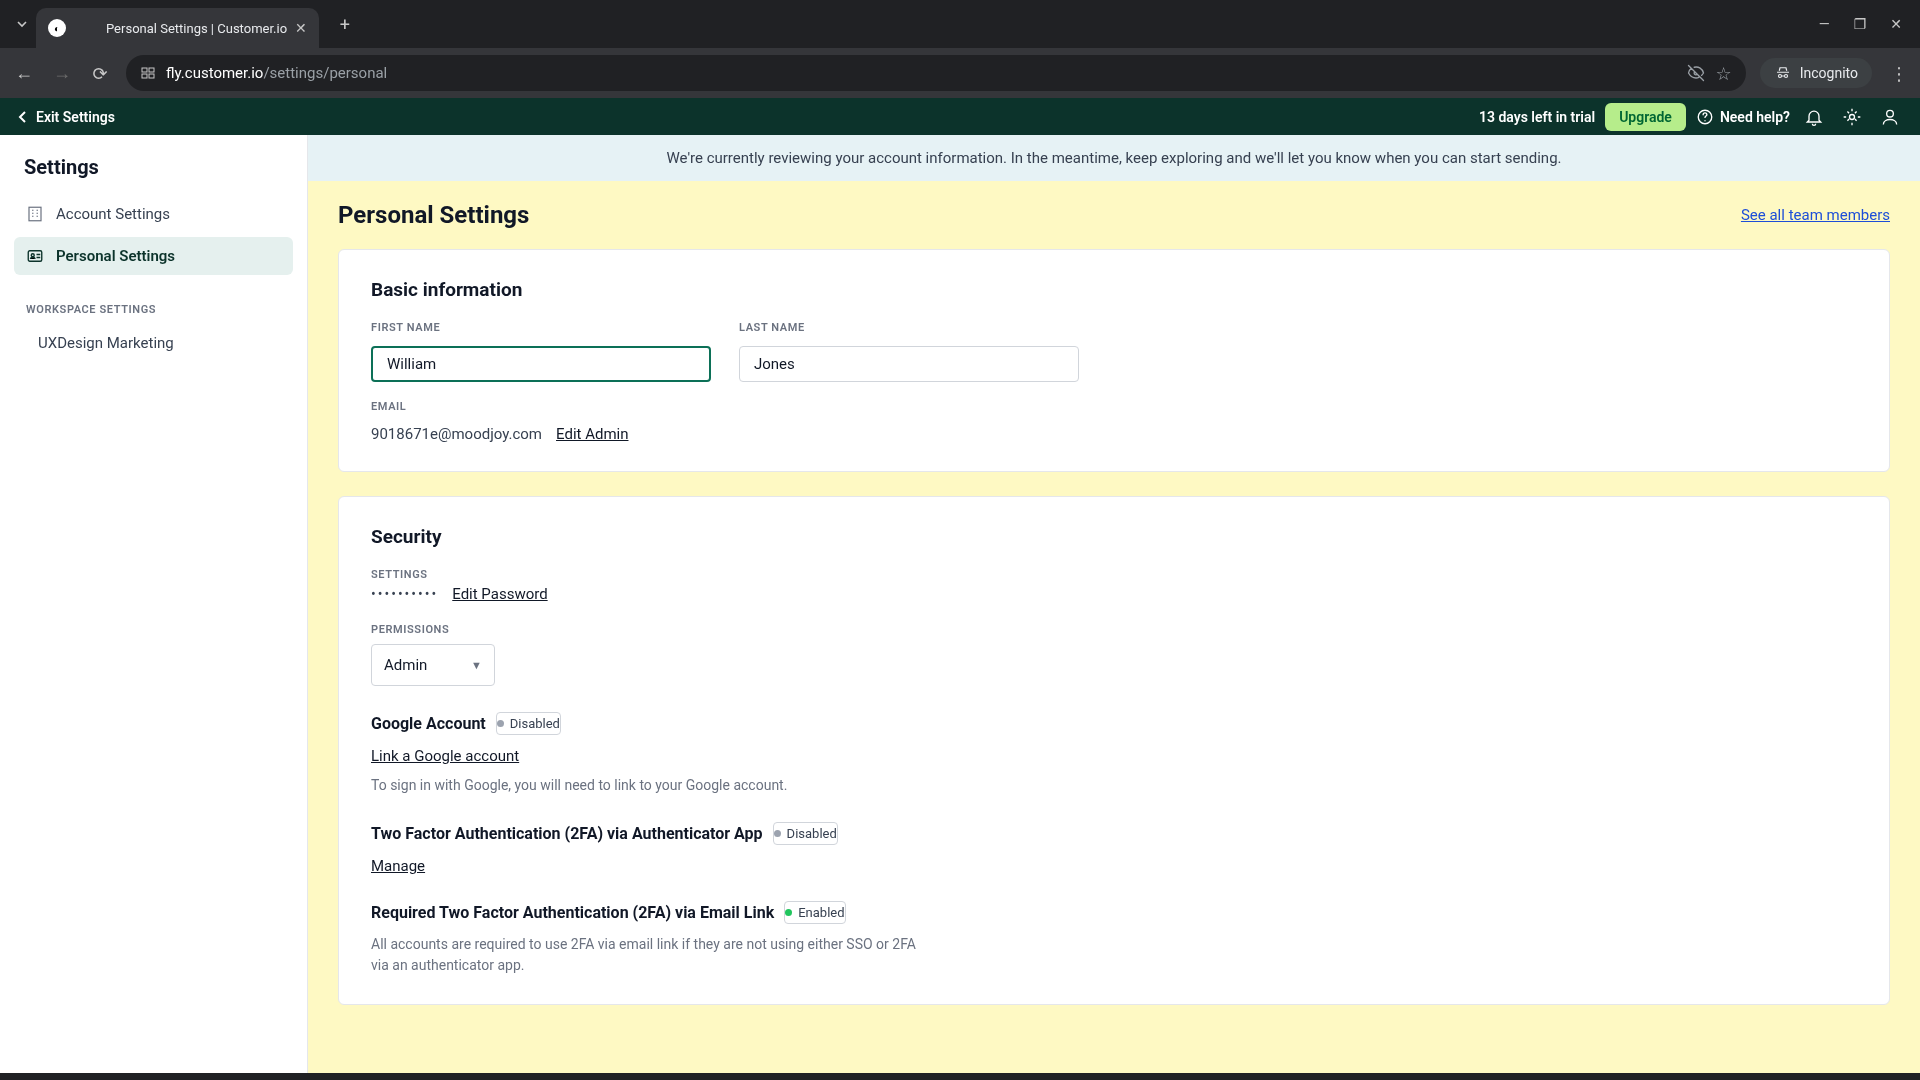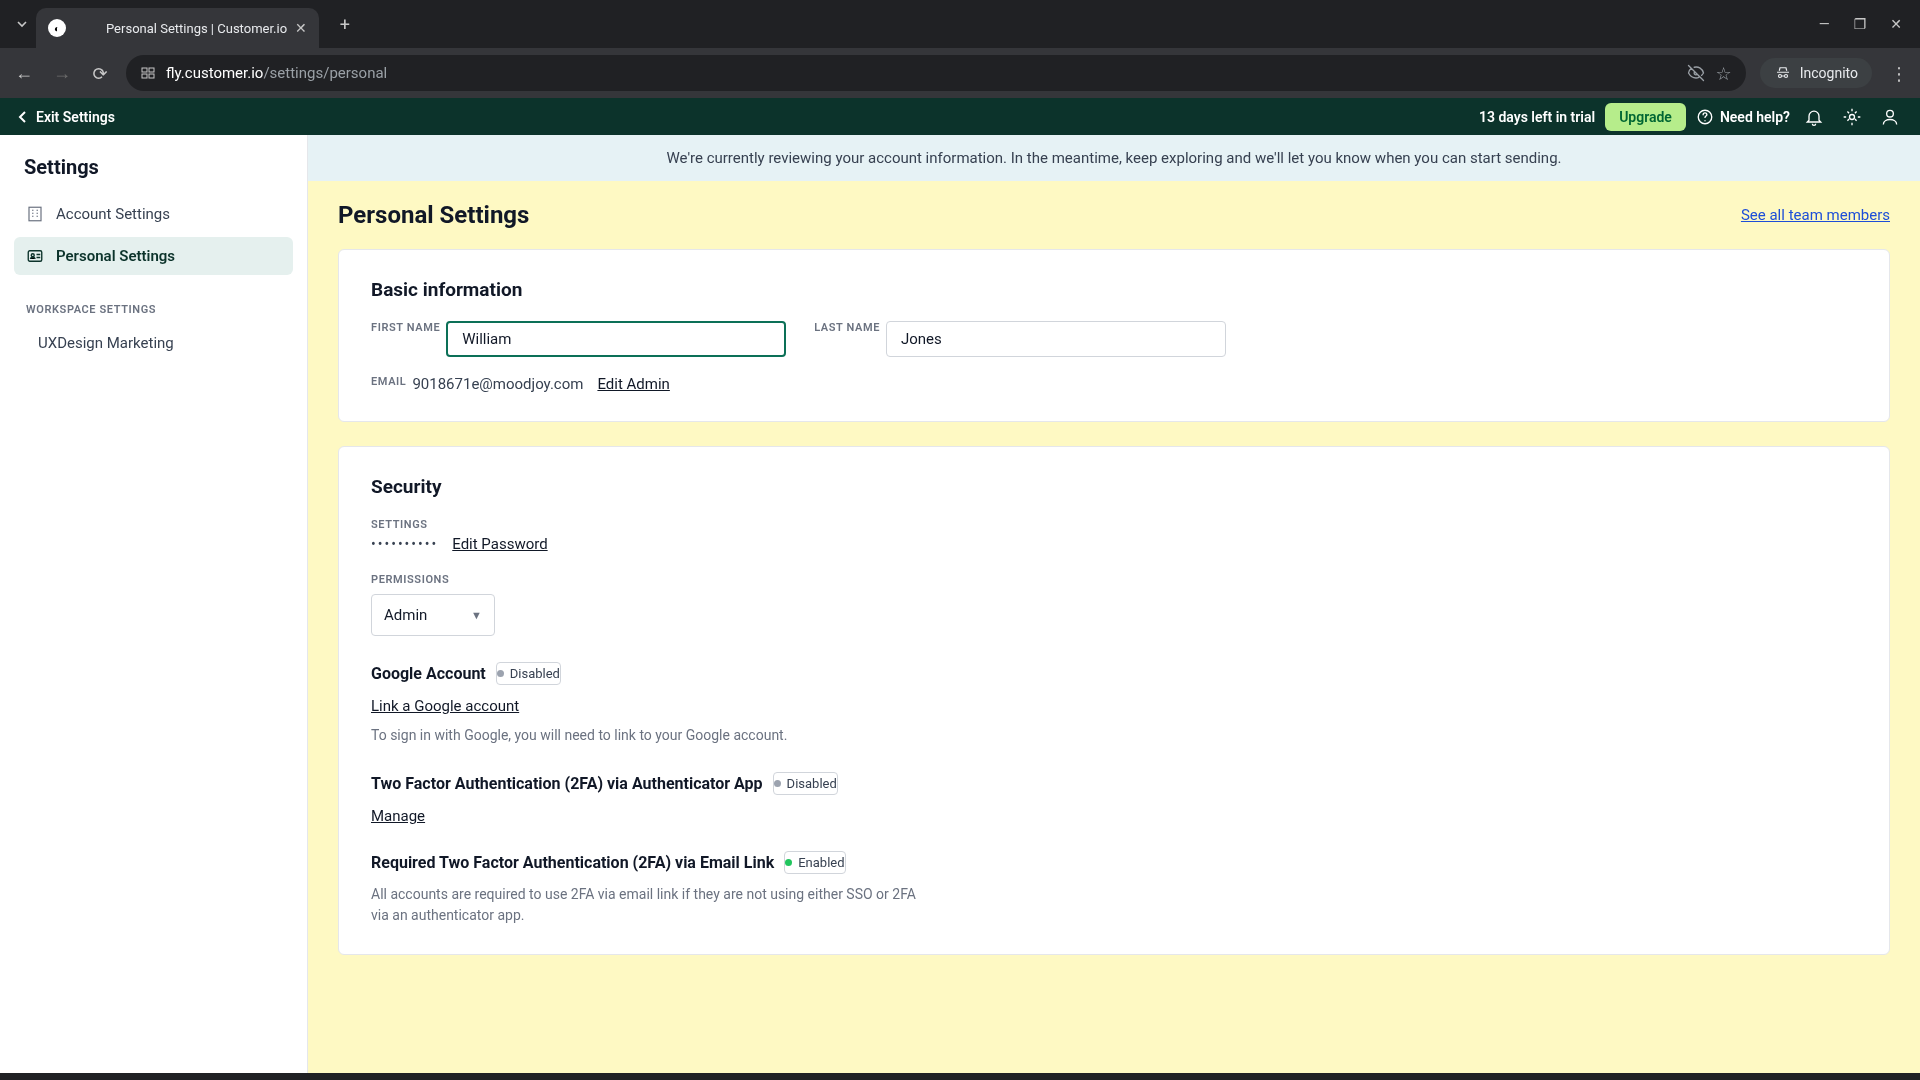--- a/index.html
+++ b/index.html
@@ -54,21 +54,21 @@
 .main { flex:1; overflow-y:auto; background:#fef9c3; position:relative; }
 .banner { background:#e6f2f5; color:#374151; padding:14px 20px; text-align:center; font-size:15px; }
 .content-wrap { padding:20px 30px; }
 .page-header { display:flex; align-items:center; justify-content:space-between; margin-bottom:20px; }
 .page-header h1 { font-size:24px; font-weight:700; color:#111827; }
 .page-header a { color:#1d4ed8; text-decoration:underline; font-size:15px; cursor:pointer; }
 
 .card { background:#fff; border:1px solid #e5e7eb; border-radius:6px; padding:28px 32px; margin-bottom:24px; }
 .card h3 { font-size:19px; font-weight:700; color:#111827; margin-bottom:20px; }
 .field-row { display:flex; gap:28px; margin-bottom:18px; }
-.field { display:flex; flex-direction:row; gap:6px; }
+.field { display:flex; flex-direction:column; gap:12px; }
 .field-label { font-size:11px; font-weight:600; letter-spacing:0.6px; color:#6b7280; }
 .text-input { width:340px; height:36px; border:1px solid #d1d5db; border-radius:4px; padding:0 14px; font-size:15px; color:#111827; }
 .text-input.focused { border:2px solid #0c7057; }
 .email-row { display:flex; align-items:flex-end; gap:14px; }
 .email-value { font-size:15px; color:#374151; }
 .link { color:#111827; text-decoration:underline; font-size:15px; cursor:pointer; }
 .pw-row { display:flex; align-items:center; gap:14px; margin-bottom:20px; }
 .pw-dots { font-size:14px; letter-spacing:2px; color:#374151; }
 .select-box { width:124px; height:42px; border:1px solid #d1d5db; border-radius:4px; padding:0 12px; display:flex; align-items:center; justify-content:space-between; font-size:15px; color:#111827; cursor:pointer; }
 .select-box .caret { color:#6b7280; font-size:11px; }

